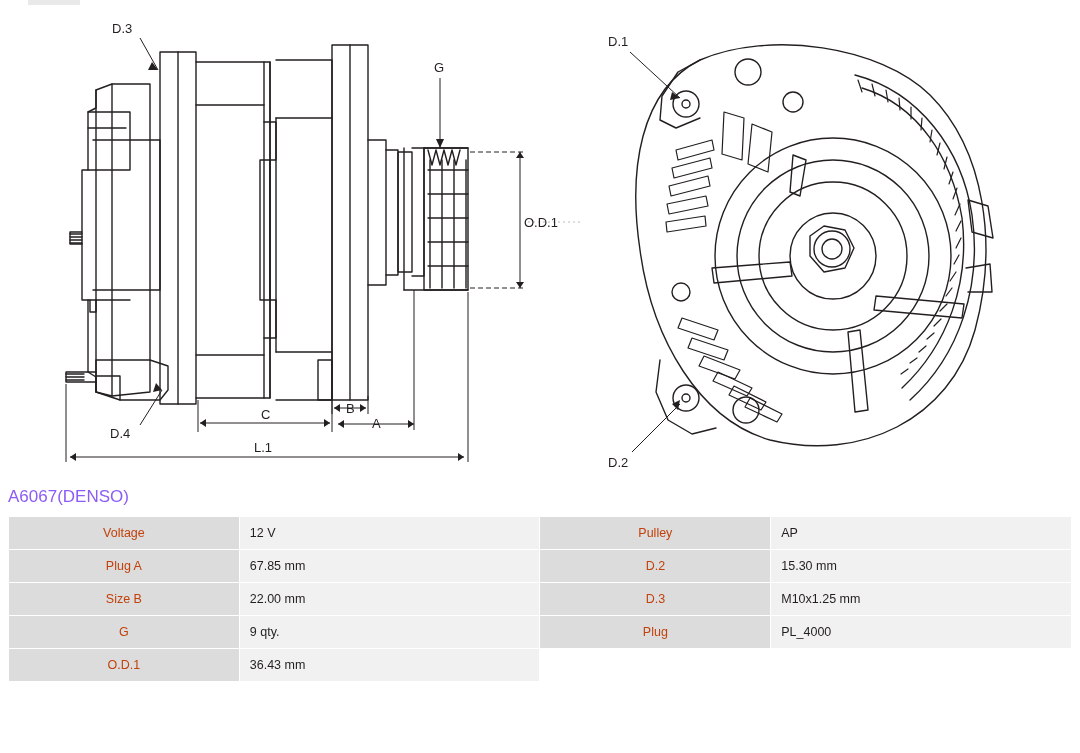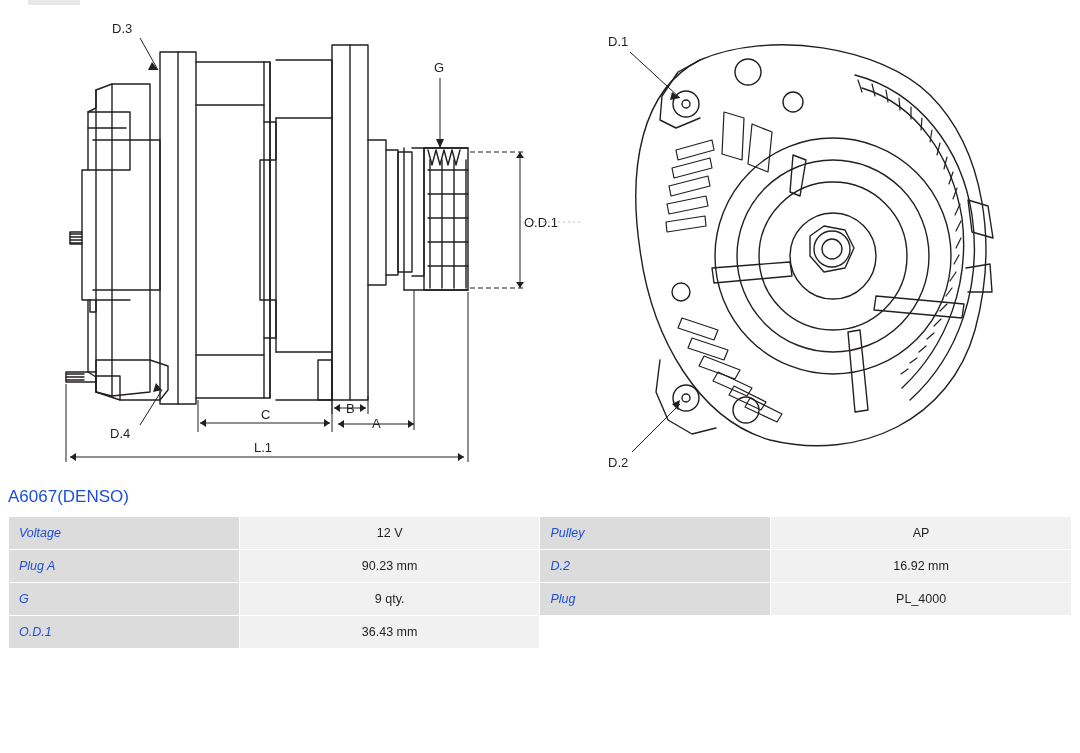--- a/index.html
+++ b/index.html
@@ -28,47 +28,46 @@
   svg.tech {
     position: absolute;
     left: 0;
     top: 0;
   }
   .title {
     position: absolute;
     left: 8px;
     top: 487px;
     font-size: 17px;
-    color: #1d4ed8;
+    color: #8b5cf6;
     font-family: "Liberation Sans", sans-serif;
   }
   .spec-table {
     position: absolute;
     left: 8px;
     top: 516px;
     width: 1064px;
     border-collapse: collapse;
     font-size: 12.5px;
   }
   .spec-table td {
     border: 1px solid #ffffff;
     height: 32px;
     padding: 0 10px;
     vertical-align: middle;
   }
   .lbl {
     background: #dcdcdc;
-    text-align: left;
+    text-align: center;
     width: 210px;
-    color: #1d4ed8;
-    font-style: italic;
+    color: #c2410c;
   }
   .val {
     background: #f1f1f1;
-    text-align: center;
+    text-align: left;
     width: 280px;
     color: #231f20;
   }
   .lbl.empty, .val.empty {
     background: #ffffff;
     border-color: #ffffff;
   }
   .topbar {
     position: absolute;
     left: 28px;
@@ -255,23 +254,29 @@
   <table class="spec-table">
     <tbody>
       <tr>
         <td class="lbl">Voltage</td>
         <td class="val">12 V</td>
         <td class="lbl">Pulley</td>
         <td class="val">AP</td>
       </tr>
       <tr>
         <td class="lbl">Plug A</td>
-        <td class="val">90.23 mm</td>
+        <td class="val">67.85 mm</td>
         <td class="lbl">D.2</td>
-        <td class="val">16.92 mm</td>
+        <td class="val">15.30 mm</td>
+      </tr>
+      <tr>
+        <td class="lbl">Size B</td>
+        <td class="val">22.00 mm</td>
+        <td class="lbl">D.3</td>
+        <td class="val">M10x1.25 mm</td>
       </tr>
       <tr>
         <td class="lbl">G</td>
         <td class="val">9 qty.</td>
         <td class="lbl">Plug</td>
         <td class="val">PL_4000</td>
       </tr>
       <tr>
         <td class="lbl">O.D.1</td>
         <td class="val">36.43 mm</td>

